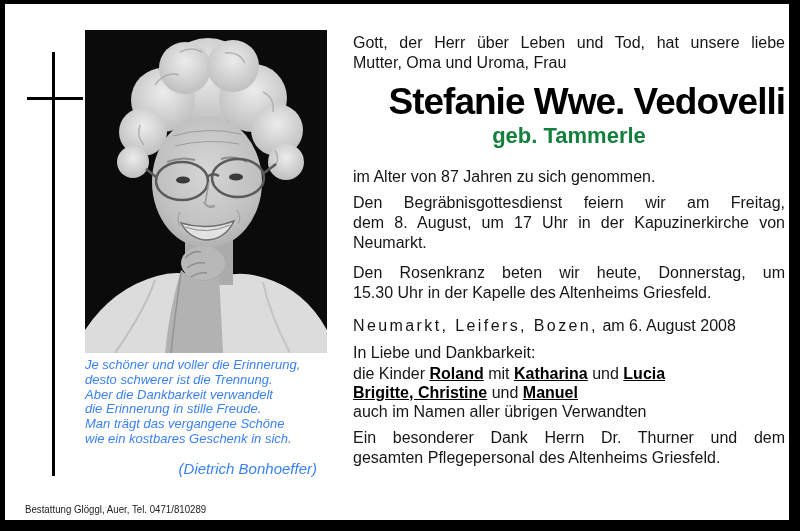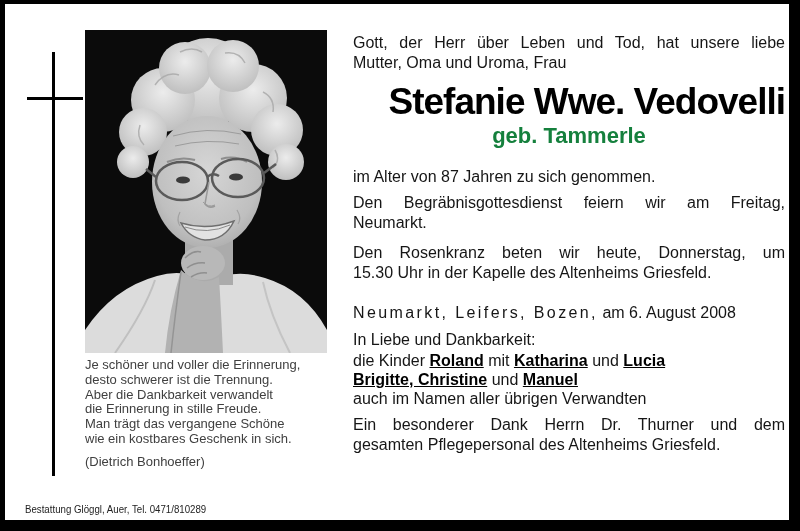--- a/index.html
+++ b/index.html
@@ -9,39 +9,39 @@
 
   
   .cross-v{position:absolute;left:47px;top:48px;width:3px;height:424px;background:#000;}
   .cross-h{position:absolute;left:22px;top:93px;width:56px;height:3px;background:#000;}
 
   
   .photo{position:absolute;left:80px;top:26px;width:242px;height:323px;background:#0b0b0b;}
   .photo svg{display:block;}
 
   
-  .quote{position:absolute;left:80px;top:354px;width:232px;
-         font-size:13px;line-height:14.8px;color:#404040;}
+  .quote{position:absolute;left:80px;top:354px;width:232px;font-style:italic;
+         font-size:13px;line-height:14.8px;color:#3b82f6;}
   .qline{white-space:nowrap;}
-  .qattr{text-align:left;font-size:13px;margin-top:8px;}
+  .qattr{text-align:right;font-size:15px;margin-top:15px;}
 
   
   .fh{position:absolute;left:20px;top:499px;font-size:11px;color:#222;
       transform:scaleX(0.88);transform-origin:0 50%;white-space:nowrap;}
 
   
   .col{position:absolute;left:348px;top:29px;width:432px;font-size:16px;line-height:20px;}
   .jl{text-align:justify;text-align-last:justify;}
   .name{font-weight:bold;font-size:37px;line-height:38px;letter-spacing:-1px;
         text-align:right;margin-top:10px;color:#000;white-space:nowrap;}
   .maiden{font-weight:bold;font-size:22px;line-height:26px;text-align:center;margin-top:2px;color:#15803d;}
   .mt-age{margin-top:18px;}
   .mt-f{margin-top:6px;}
   .mt-r{margin-top:10px;}
-  .mt-d{margin-top:20px;white-space:nowrap;}
+  .mt-d{margin-top:13px;white-space:nowrap;}
   .sp{letter-spacing:2.4px;}
   .mt-c{margin-top:7px;}
   .fam{margin-top:1px;line-height:19px;}
   .fam b{color:#000;text-decoration:underline;}
   .mt-t{margin-top:7px;}
 </style>
 </head>
 <body>
 
 <div class="page">
@@ -153,20 +153,21 @@
         <div>Mutter, Oma und Uroma, Frau</div>
       </div>
 
       <div class="name">Stefanie Wwe. Vedovelli</div>
       <div class="maiden">geb. Tammerle</div>
 
       <div class="mt-age">im Alter von 87 Jahren zu sich genommen.</div>
 
       <div class="mt-f">
         <div class="jl">Den Begräbnisgottesdienst feiern wir am Freitag,</div>
+        <div class="jl">dem 8. August, um 17 Uhr in der Kapuzinerkirche von</div>
         <div>Neumarkt.</div>
       </div>
 
       <div class="mt-r">
         <div class="jl">Den Rosenkranz beten wir heute, Donnerstag, um</div>
         <div>15.30 Uhr in der Kapelle des Altenheims Griesfeld.</div>
       </div>
 
       <div class="mt-d">
         <span class="sp">Neumarkt, Leifers, Bozen,</span><span> am 6. August 2008</span>

